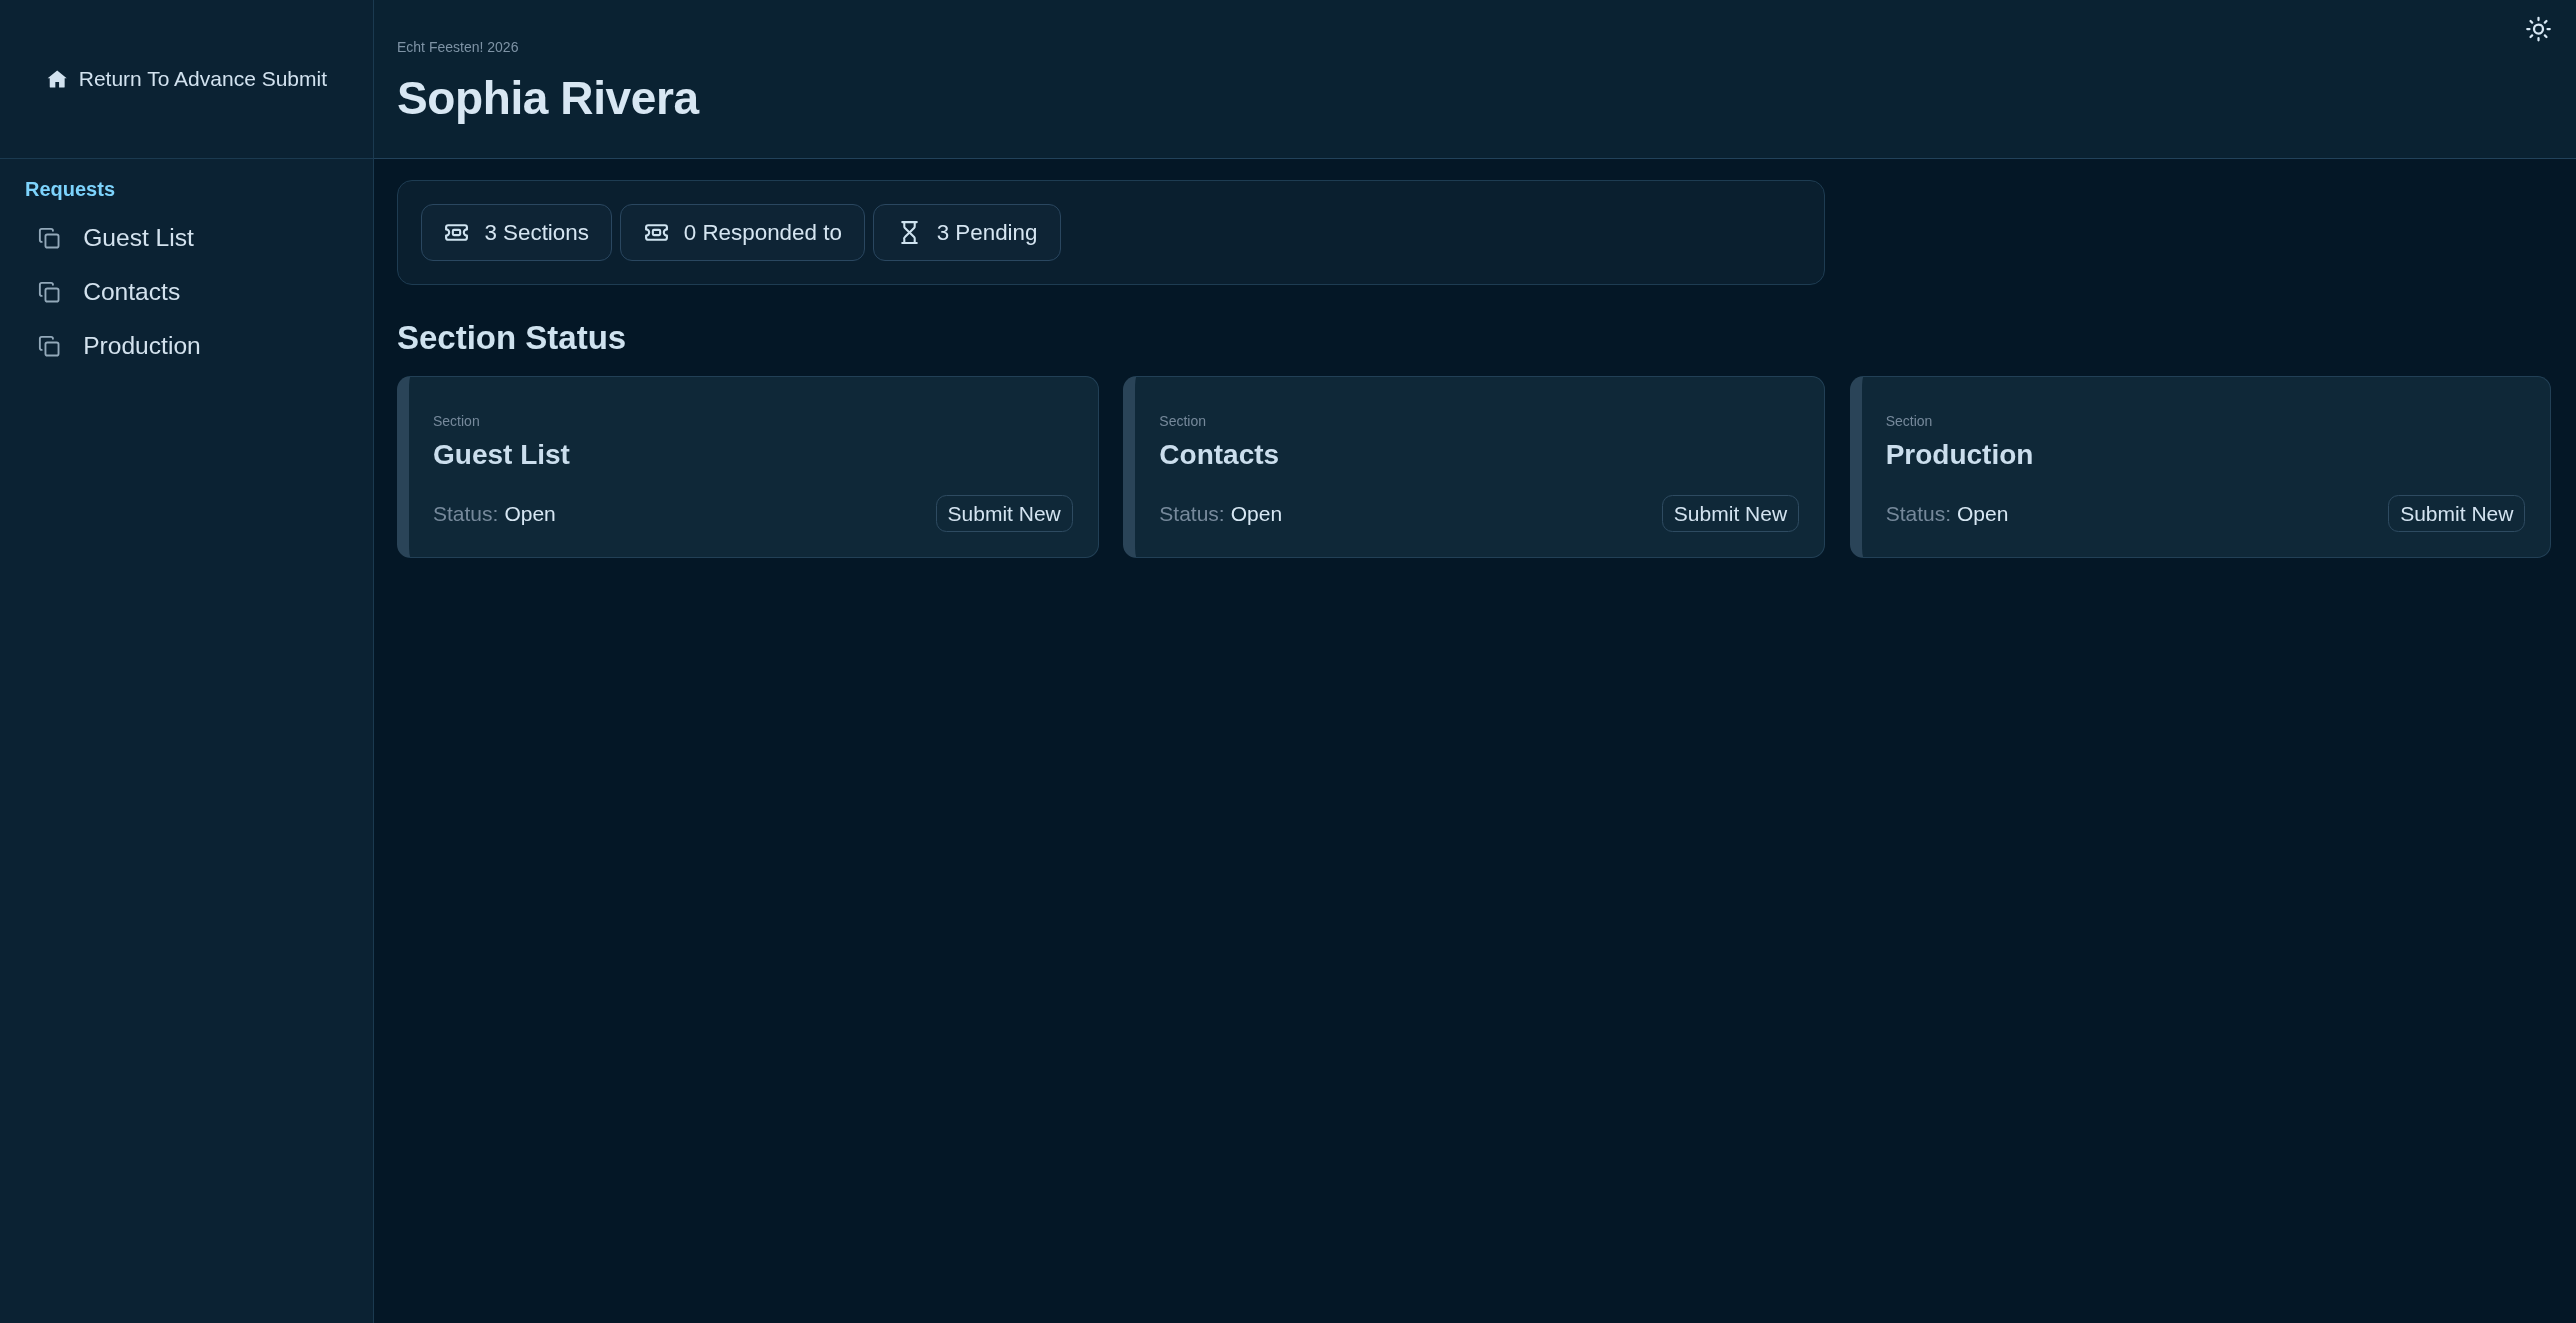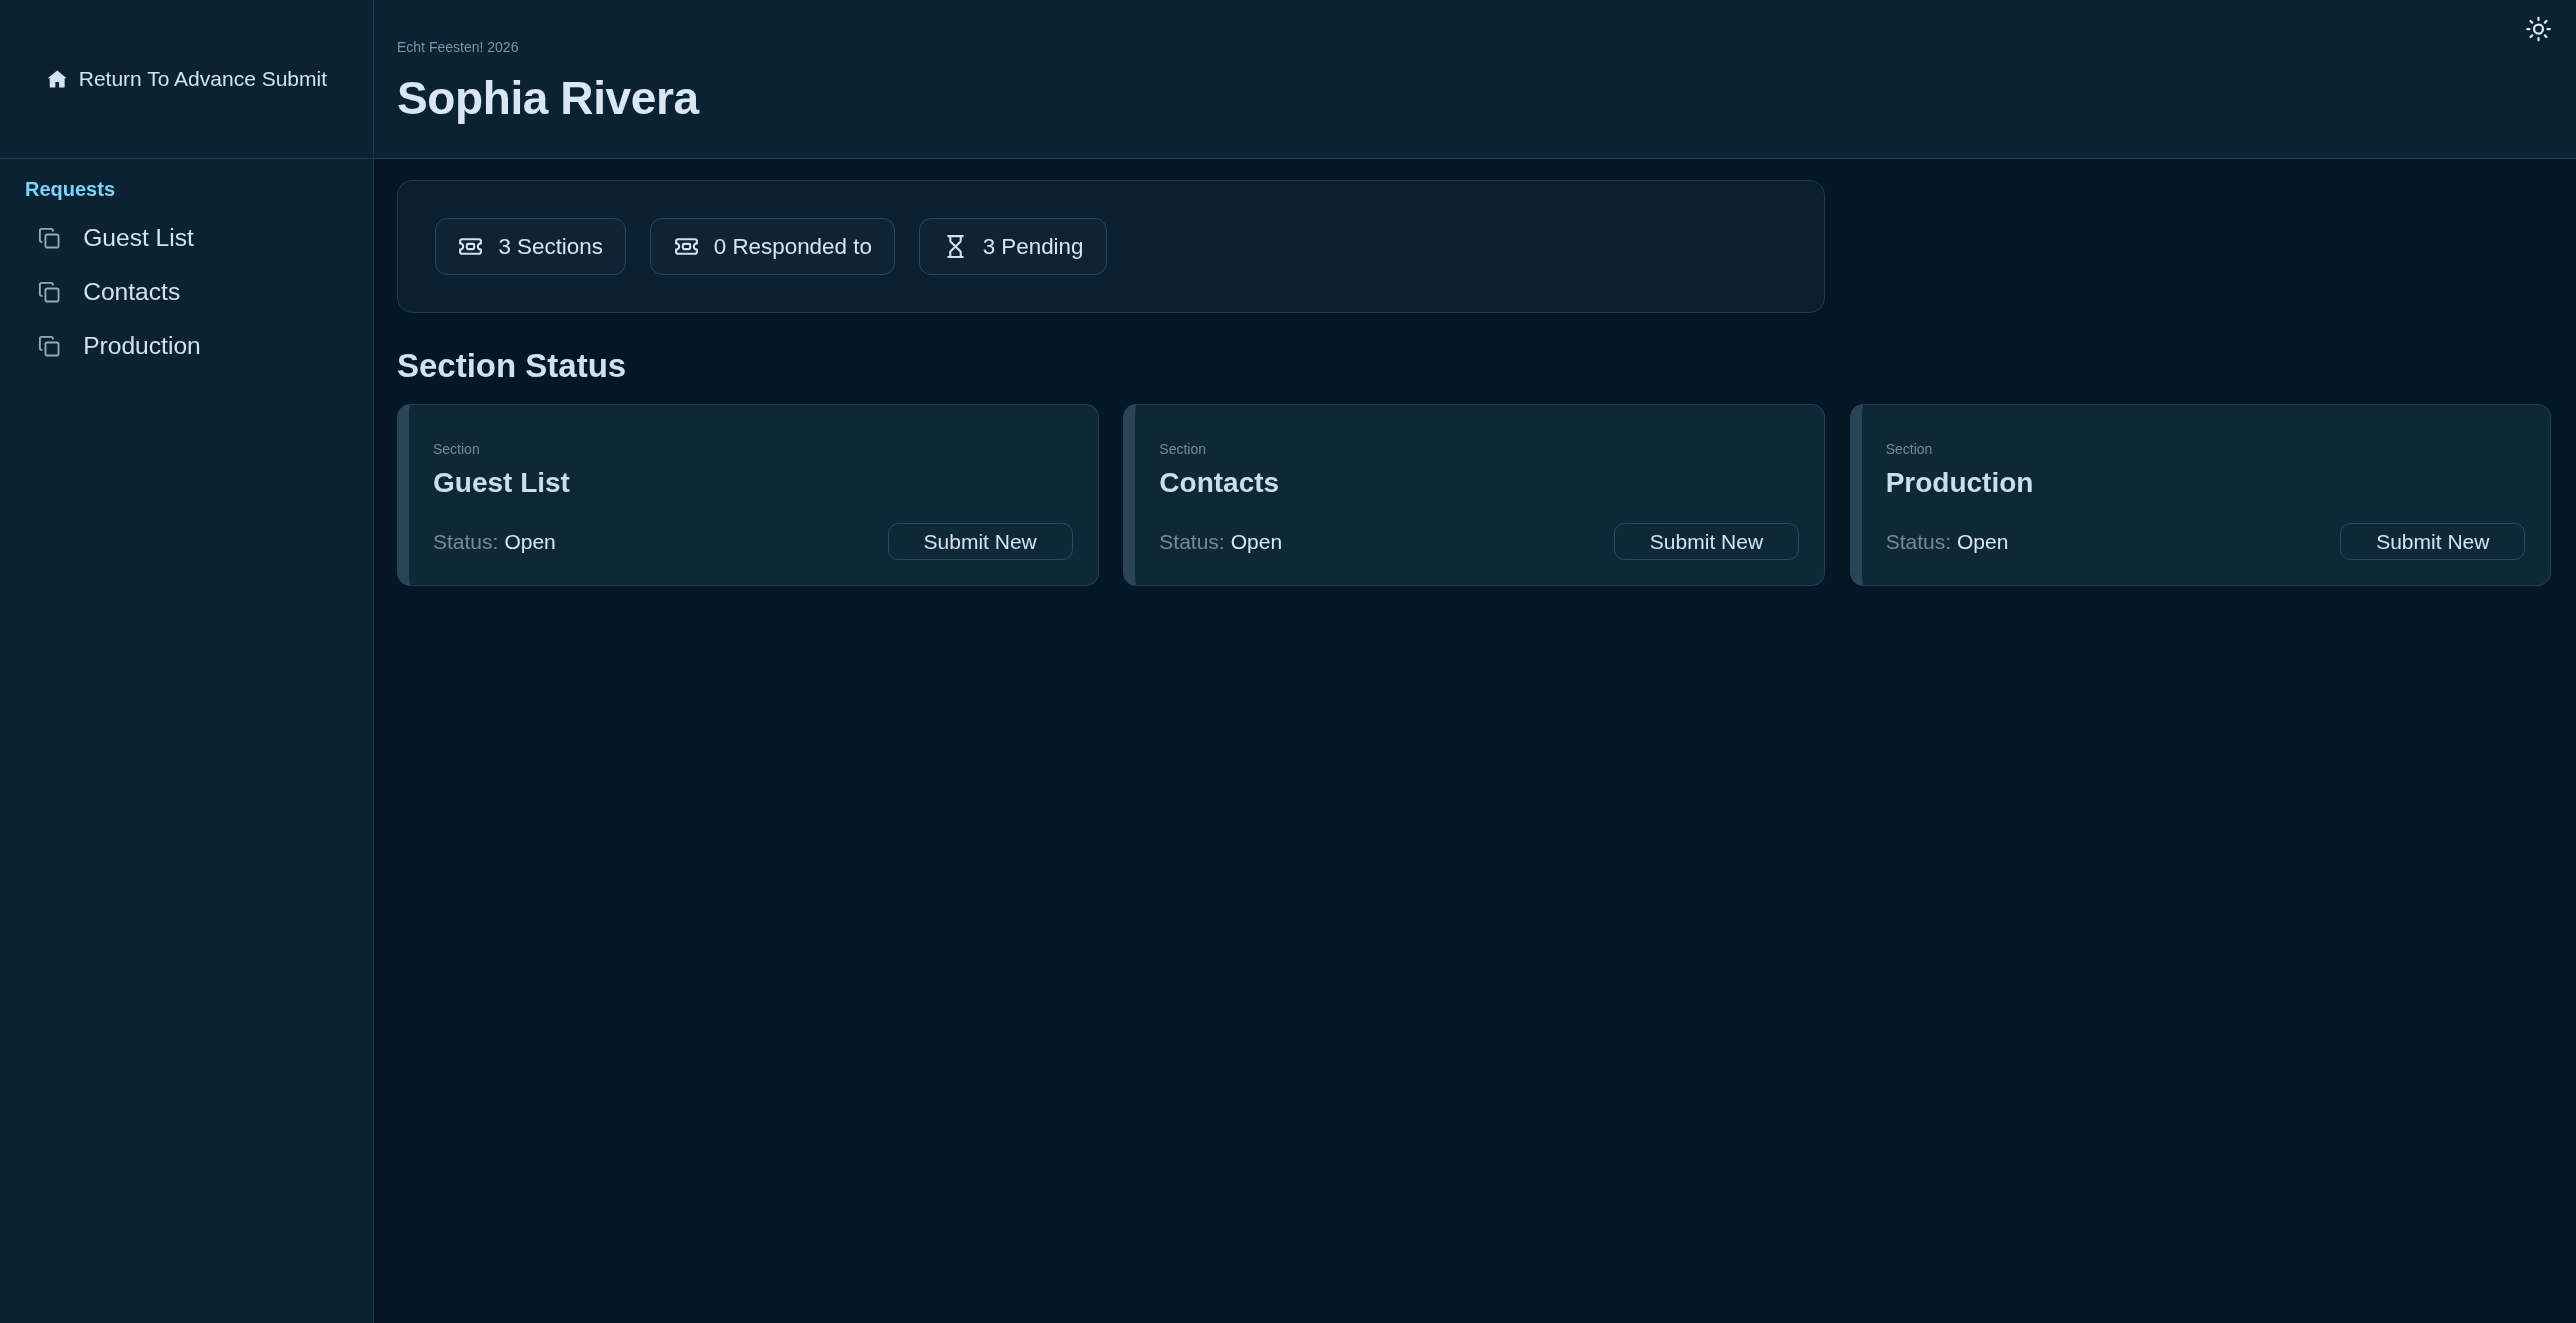--- a/index.html
+++ b/index.html
@@ -106,24 +106,24 @@
   .stats-grid {
     display: grid;
     grid-template-columns: repeat(3, 1fr);
     gap: 24.6px;
   }
   .stats-container {
     grid-column: 1 / 3;
     background: #0A1F2F;
     border: 1.5px solid #1E3C52;
     border-radius: 15px;
-    padding: 37px;
-    display: flex;
-    align-items: center;
-    gap: 24px;
+    padding: 23px;
+    display: flex;
+    align-items: center;
+    gap: 8px;
   }
   .stat-chip {
     display: inline-flex;
     align-items: center;
     gap: 15px;
     height: 55px;
     padding: 0 22.4px;
     background: #0E2435;
     border: 1.5px solid #2A4760;
     border-radius: 12px;
@@ -168,21 +168,21 @@
   .card-footer {
     margin-top: 24px;
     display: flex;
     align-items: center;
     justify-content: space-between;
   }
   .card-status { font-size: 21px; color: #76899B; }
   .card-status .status-value { color: #D7E7F3; margin-left: 6px; }
   .submit-btn {
     height: 37px;
-    padding: 0 35px;
+    padding: 0 11px;
     background: transparent;
     border: 1.5px solid #2E4B61;
     border-radius: 10.4px;
     font-family: inherit;
     font-size: 21px;
     color: #D3E3F0;
     cursor: pointer;
     white-space: nowrap;
   }
 </style>

